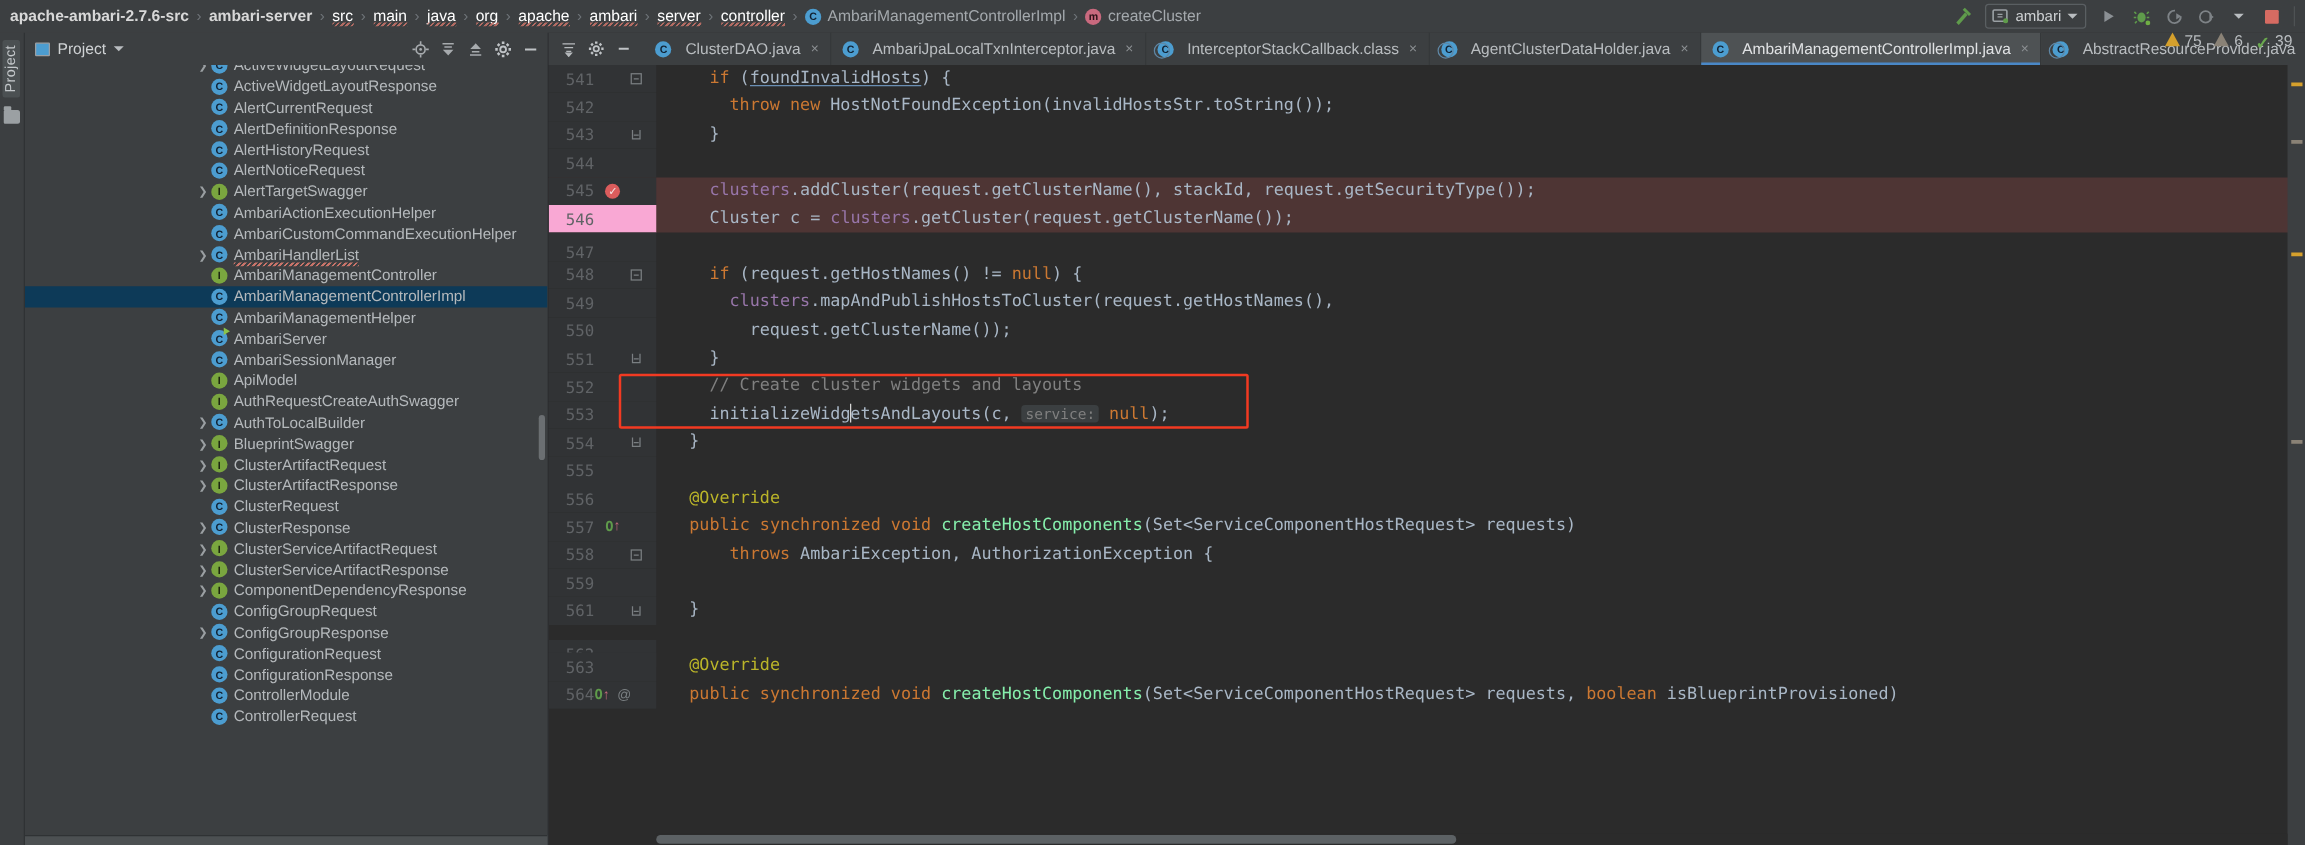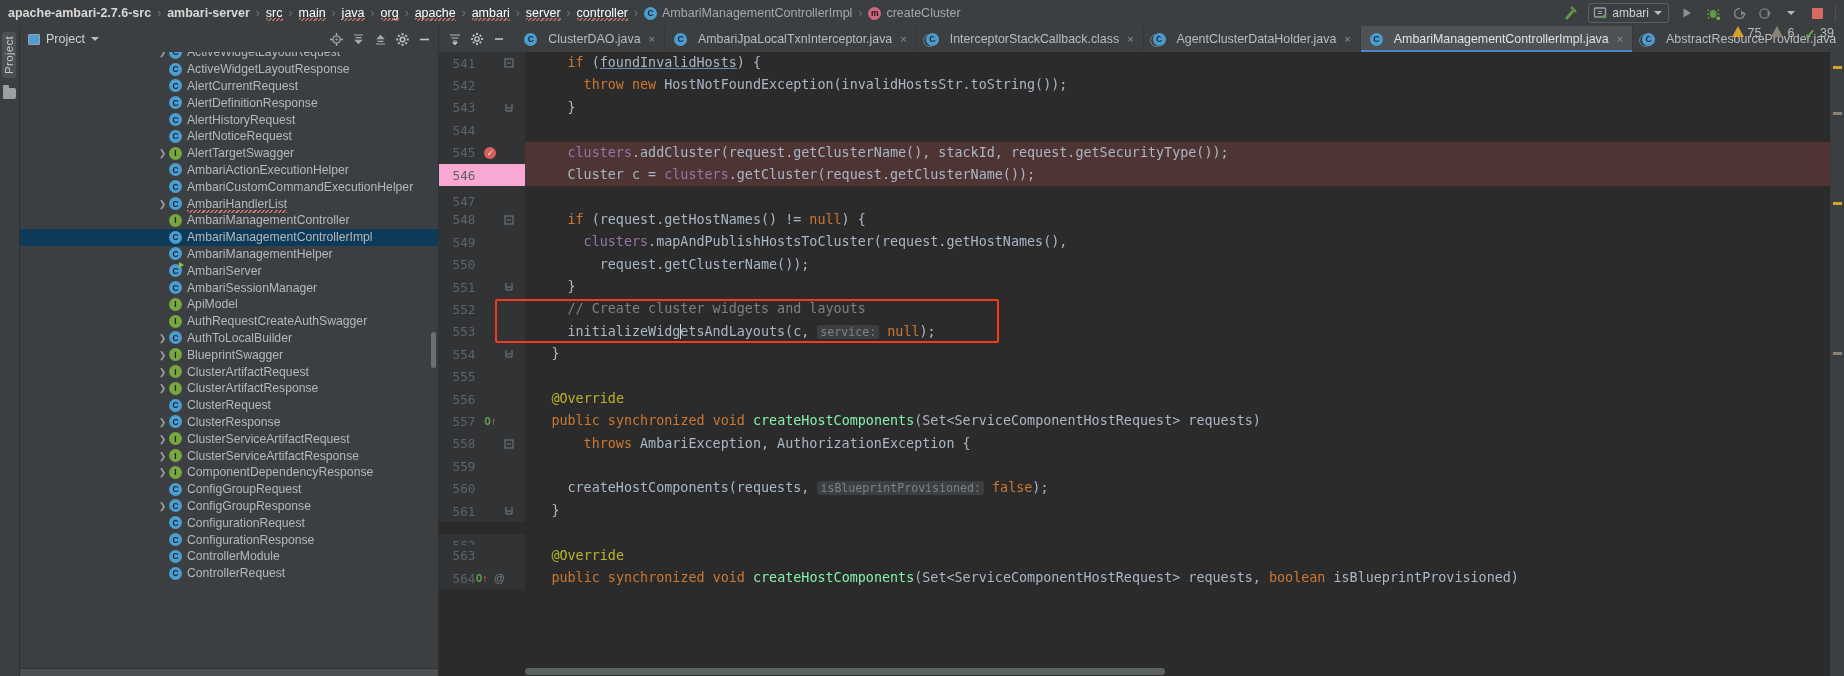--- a/index.html
+++ b/index.html
@@ -819,28 +819,20 @@
               <div class="codetext line-content" style="padding-left: 58.3px;"><span class="c-kw">throws </span><span>AmbariException, AuthorizationException {</span></div>
             </div>
             <div class="line" style="position: relative;">
               <div style="display: flex; align-items: center; width: 86px; flex: 0 0 86px; background: rgb(49, 51, 53); height: 22.4px; position: relative; z-index: 2;">
                 <span class="ln">559</span>
                 <span class="gmark"></span>
                 <span class="fold"></span>
               </div>
               <div class="codetext line-content" style="padding-left: 10px;"></div>
             </div>
-            <div class="line" style="position: relative;">
-              <div style="display: flex; align-items: center; width: 86px; flex: 0 0 86px; background: rgb(49, 51, 53); height: 22.4px; position: relative; z-index: 2;">
-                <span class="ln">560</span>
-                <span class="gmark"></span>
-                <span class="fold"></span>
-              </div>
-              <div class="codetext line-content" style="padding-left: 42.2px;"><span>createHostComponents(requests, </span><span class="c-param-hint">isBlueprintProvisioned:</span><span> </span><span class="c-kw">false</span><span>);</span></div>
-            </div>
             <div class="line" style="position: relative; align-items: center;">
               <div style="display: flex; align-items: center; width: 86px; flex: 0 0 86px; background: rgb(49, 51, 53); height: 22.4px; position: relative; z-index: 2;">
                 <span class="ln">561</span>
                 <span class="gmark"></span>
                 <span class="fold">
                   <svg width="10" height="10" viewBox="0 0 10 10">
                     <path d="M2 1 v7 h6 v-7" fill="none" stroke="#7a7f82" stroke-width="1"></path>
                     <path d="M3 5 h4" stroke="#7a7f82" stroke-width="1"></path>
                   </svg>
                 </span>

